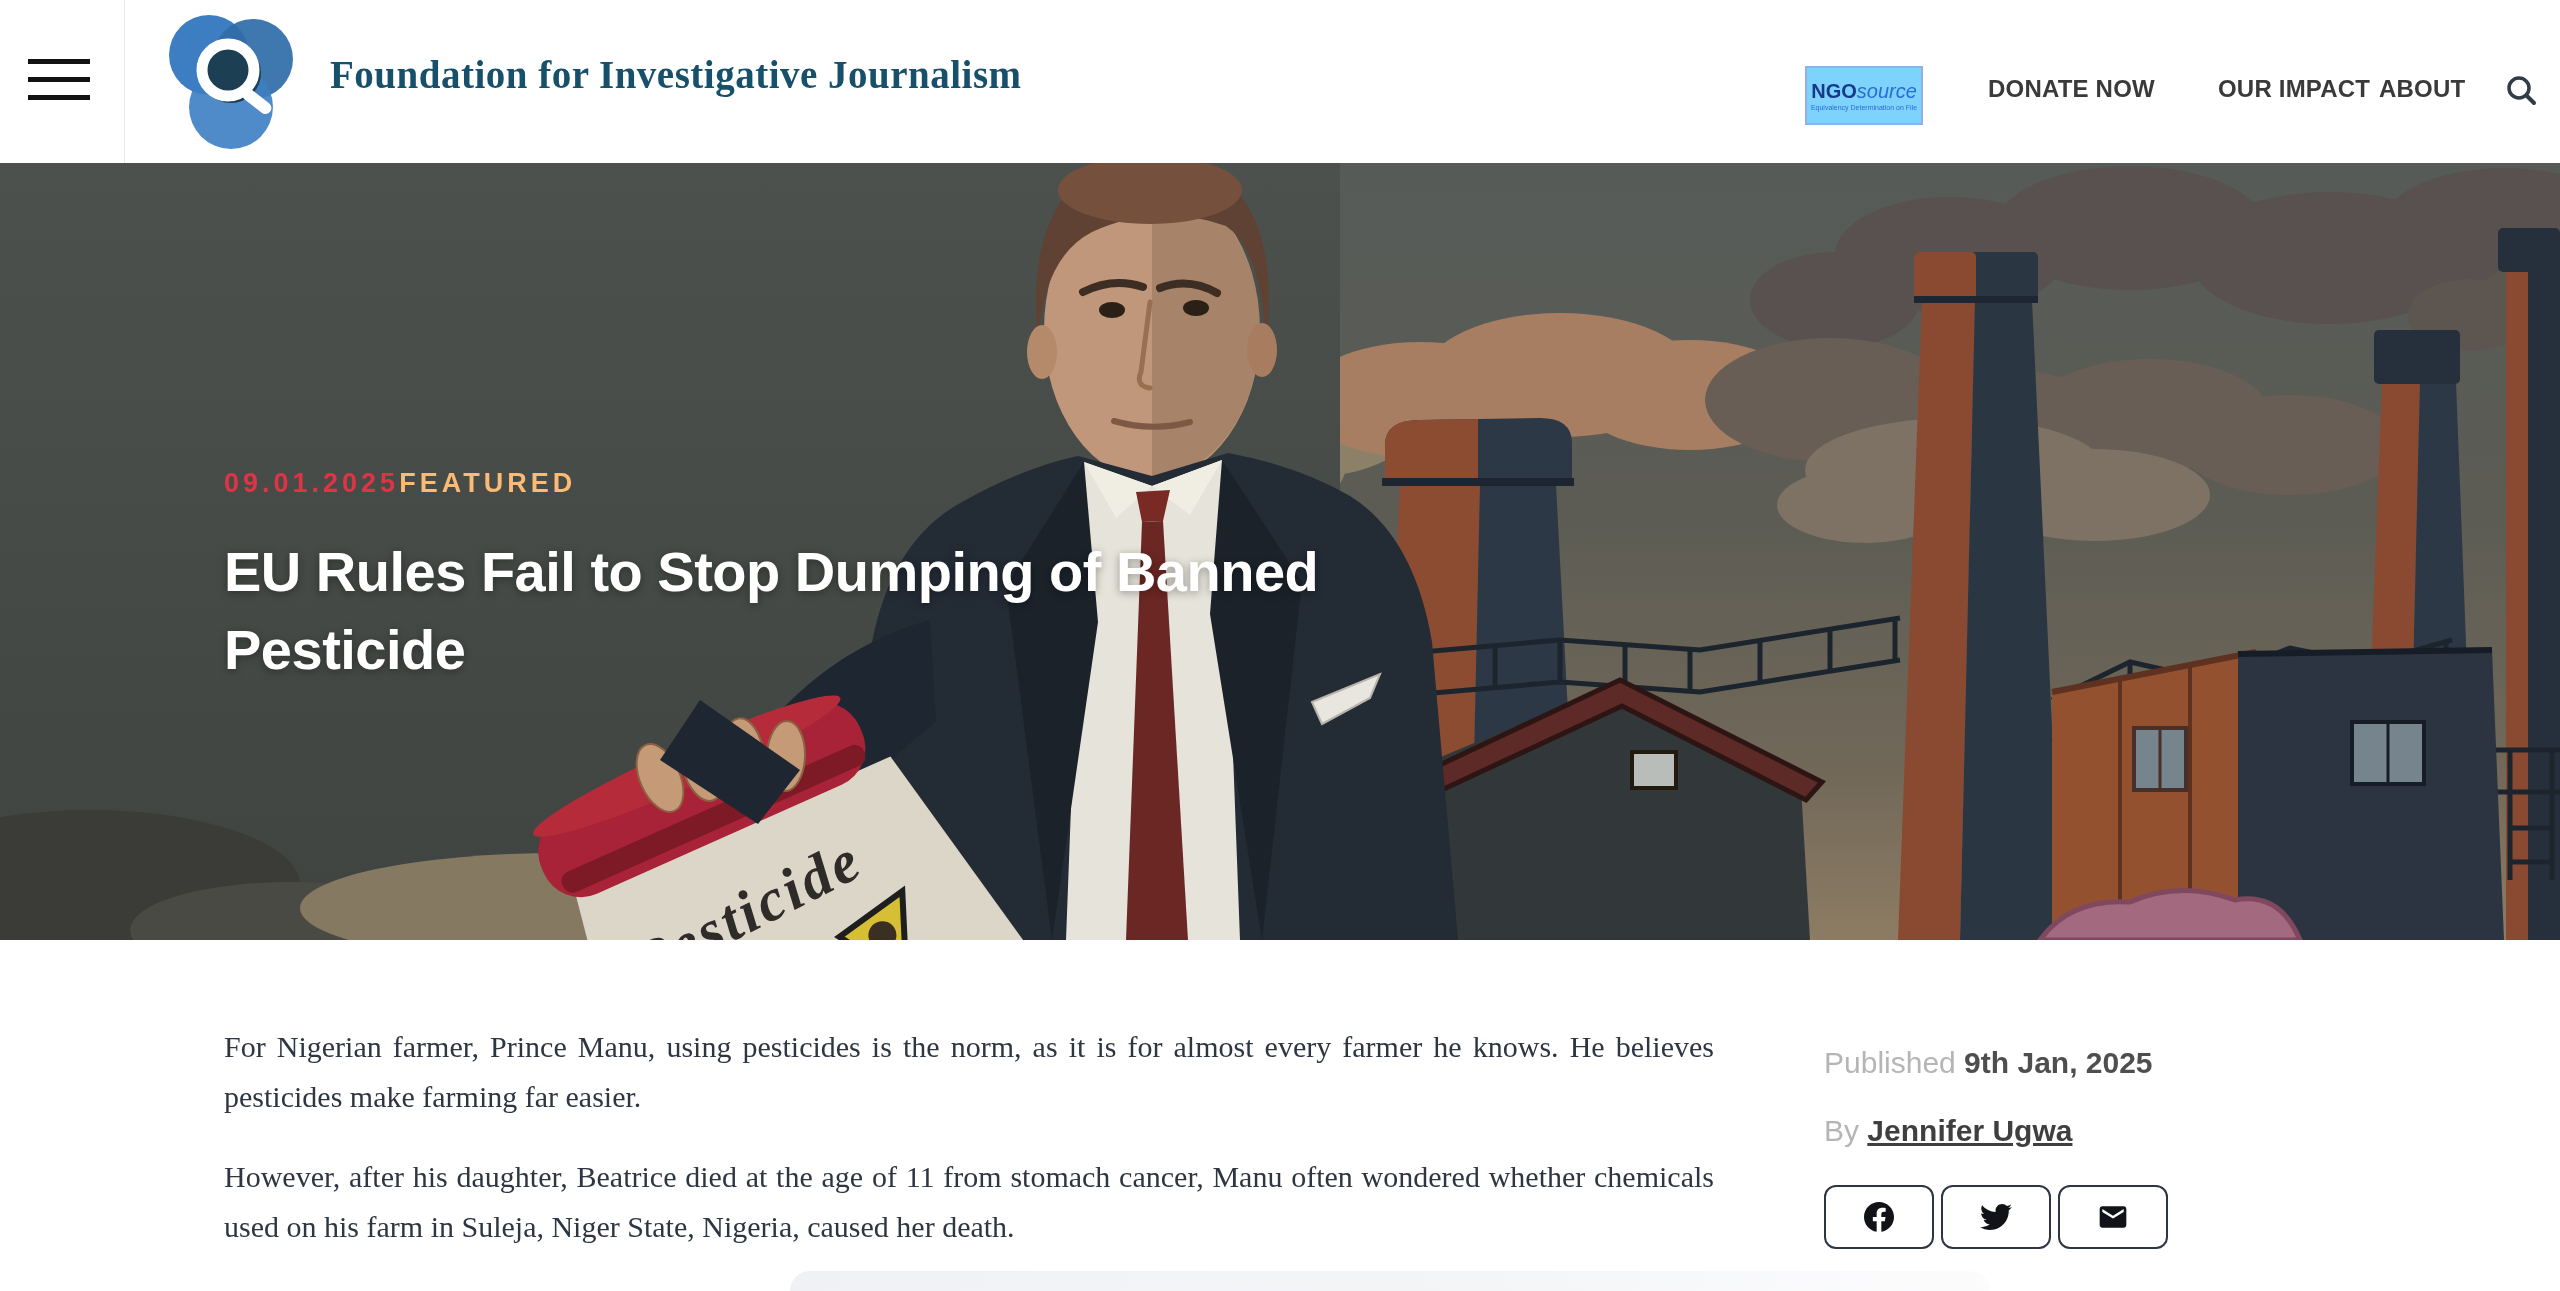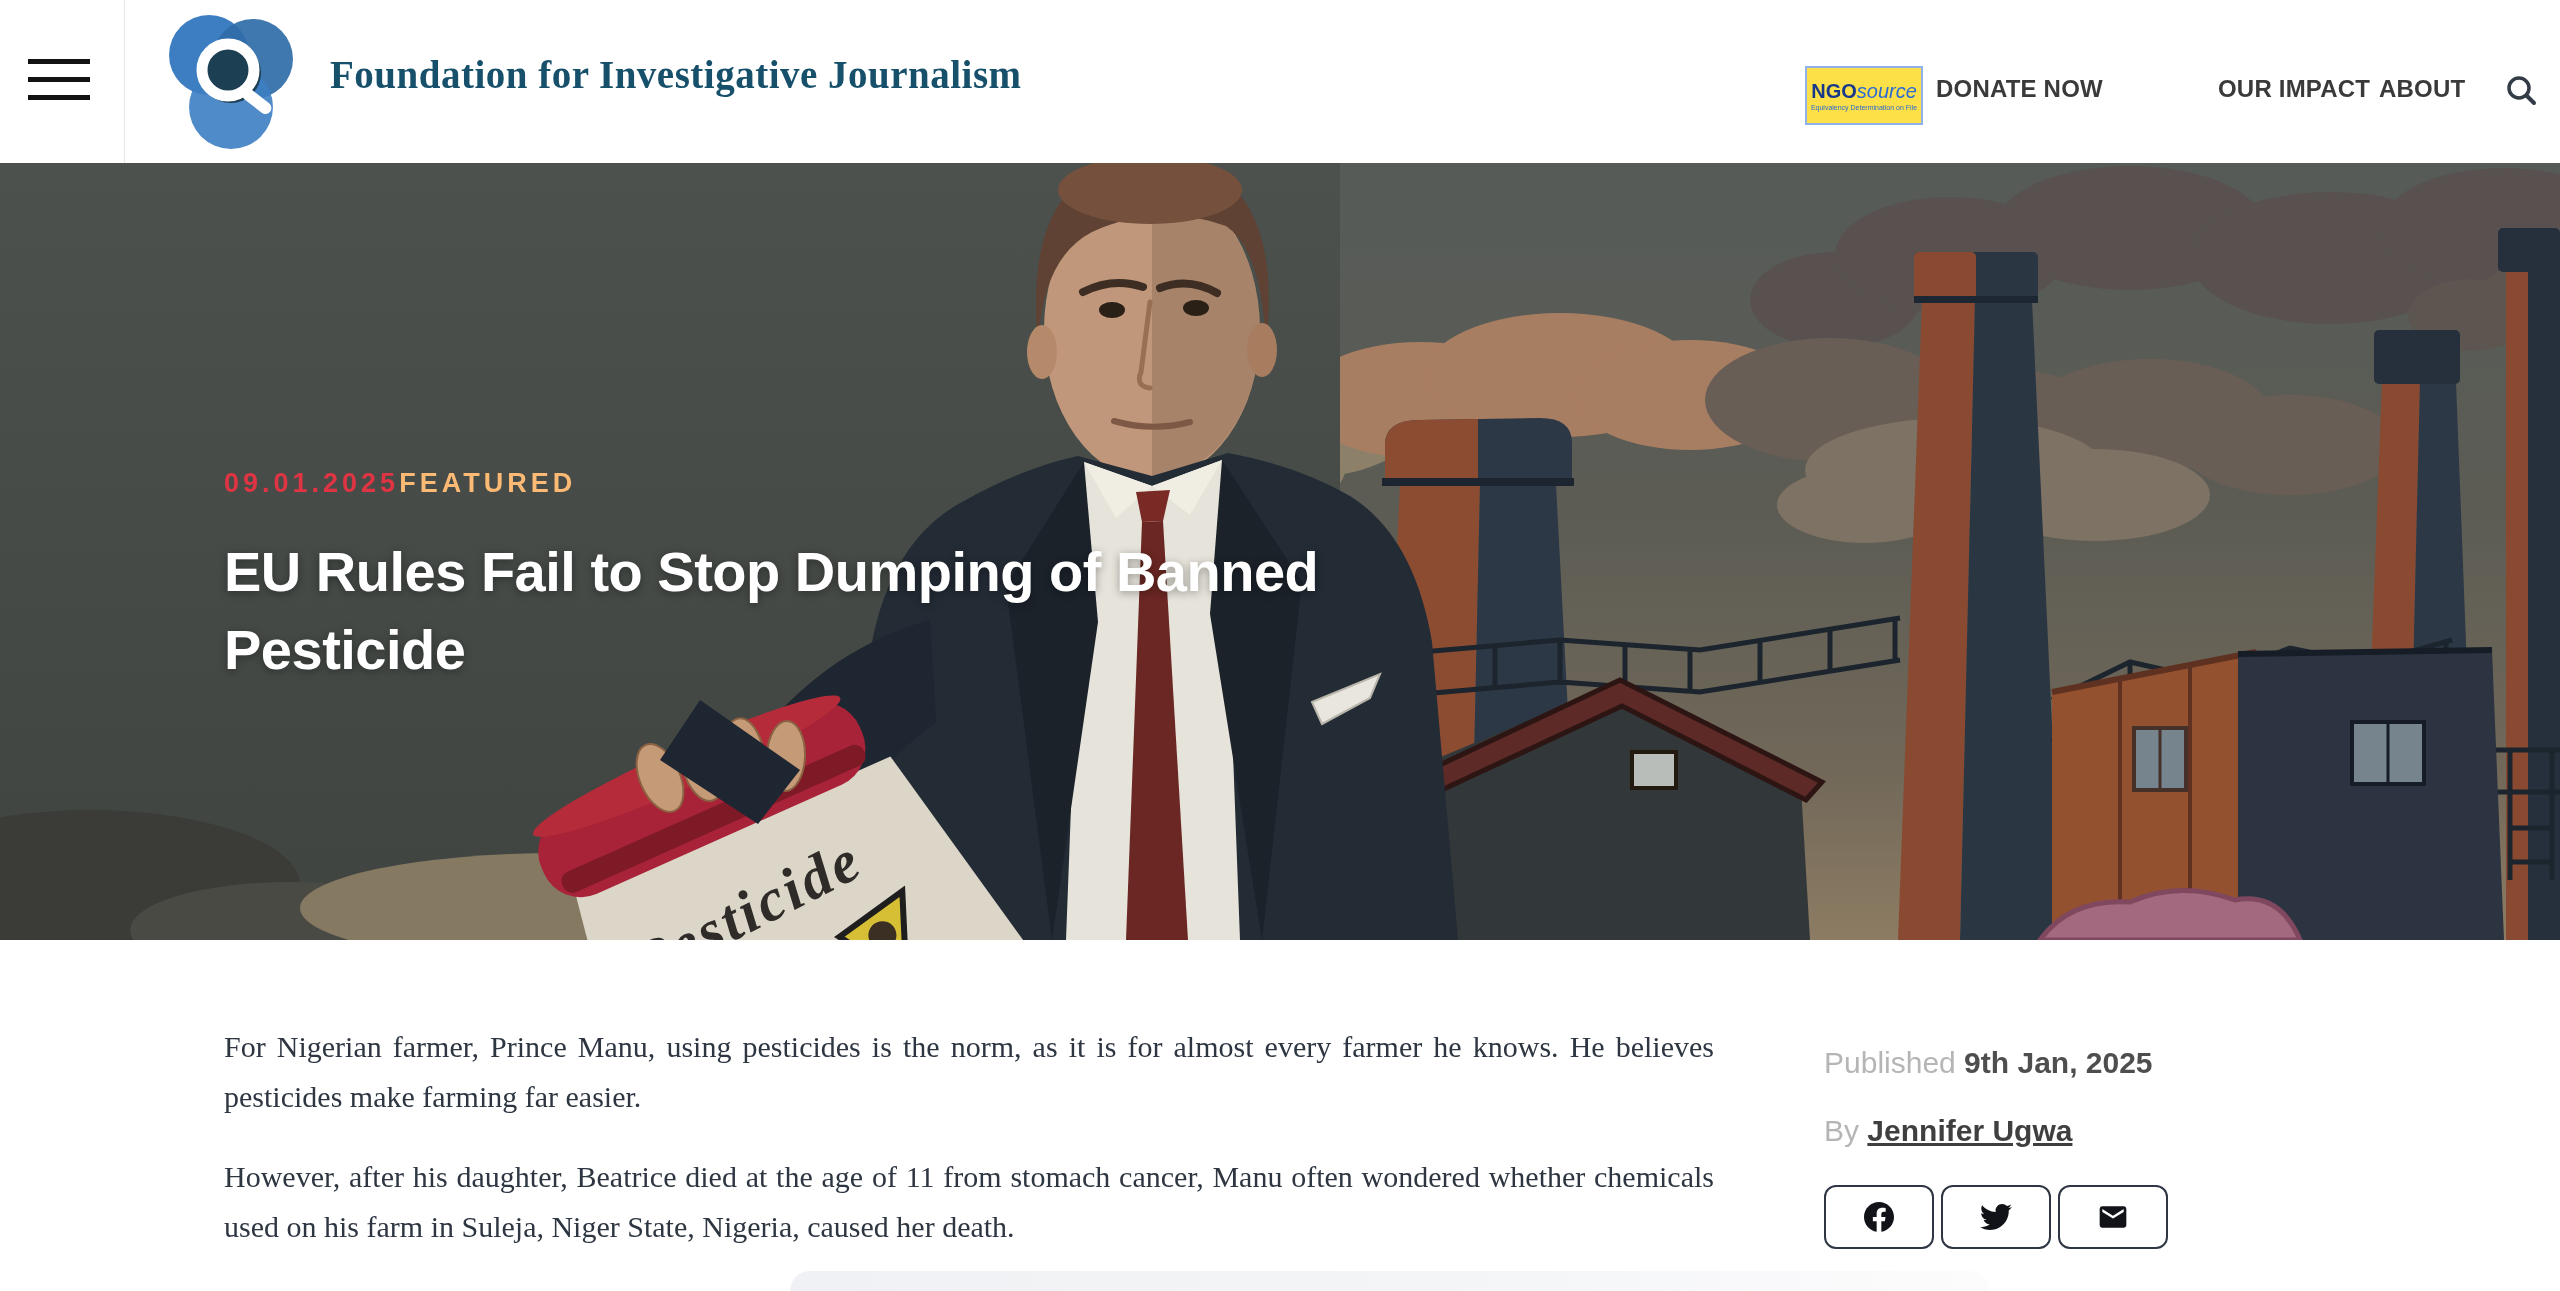--- a/index.html
+++ b/index.html
@@ -9,21 +9,21 @@
 
   
   .header { position:absolute; left:0; top:0; width:2560px; height:163px; background:#ffffff; }
   .hamburger { position:absolute; left:28px; top:59px; width:62px; height:46px; cursor:pointer; }
   .hamburger span { display:block; width:62px; height:5px; background:#121212; margin-bottom:13px; }
   .header-divider { position:absolute; left:124px; top:0; width:1px; height:163px; background:#e7e7e7; }
   .logo-svg { position:absolute; left:152px; top:10px; }
   .site-title { position:absolute; left:330px; top:52px; font-family:"Liberation Serif", serif;
                 font-weight:bold; font-size:39px; color:#17506b; letter-spacing:0.5px; white-space:nowrap; }
   .ngo-badge { position:absolute; left:1805px; top:66px; width:118px; height:59px; border:2px solid #8fb0e8;
-               background:#fde047; display:flex; flex-direction:column; align-items:center; justify-content:center; }
+               background:#7dd3fc; display:flex; flex-direction:column; align-items:center; justify-content:center; }
   .ngo-line { font-size:20px; line-height:22px; }
   .ngo-bold { font-weight:bold; color:#17398c; }
   .ngo-italic { font-style:italic; color:#2b6bd3; }
   .ngo-tagline { font-size:7px; color:#2b6bd3; margin-top:2px; white-space:nowrap; }
   .nav-link { position:absolute; top:75px; font-size:24px; font-weight:700; color:#3a3a3a;
               letter-spacing:0.2px; cursor:pointer; white-space:nowrap; }
   .search-btn { position:absolute; left:2500px; top:70px; width:44px; height:44px; cursor:pointer; }
 
   
   .hero { position:absolute; left:0; top:163px; width:2560px; height:777px; background:#474c48; overflow:hidden; }
@@ -79,21 +79,21 @@
     </svg>
     <div class="site-title">Foundation for Investigative Journalism</div>
 
     <div class="ngo-badge">
       <div class="ngo-line">
         <span class="ngo-bold">NGO</span><span class="ngo-italic">source</span>
       </div>
       <div class="ngo-tagline">Equivalency Determination on File</div>
     </div>
 
-    <span class="nav-link" style="left:1936px;">DONATE NOW</span>
+    <span class="nav-link" style="left:1988px;">DONATE NOW</span>
     <span class="nav-link" style="left:2190px;margin-left:28px;">OUR IMPACT</span>
     <span class="nav-link" style="left:2379px;">ABOUT</span>
 
     <svg class="search-btn" viewBox="0 0 44 44">
       <circle cx="19" cy="18" r="10" fill="none" stroke="#333b47" stroke-width="3.5"></circle>
       <line x1="26.5" y1="25.5" x2="34" y2="33" stroke="#333b47" stroke-width="4" stroke-linecap="round"></line>
     </svg>
   </header>
 
   <section class="hero">

